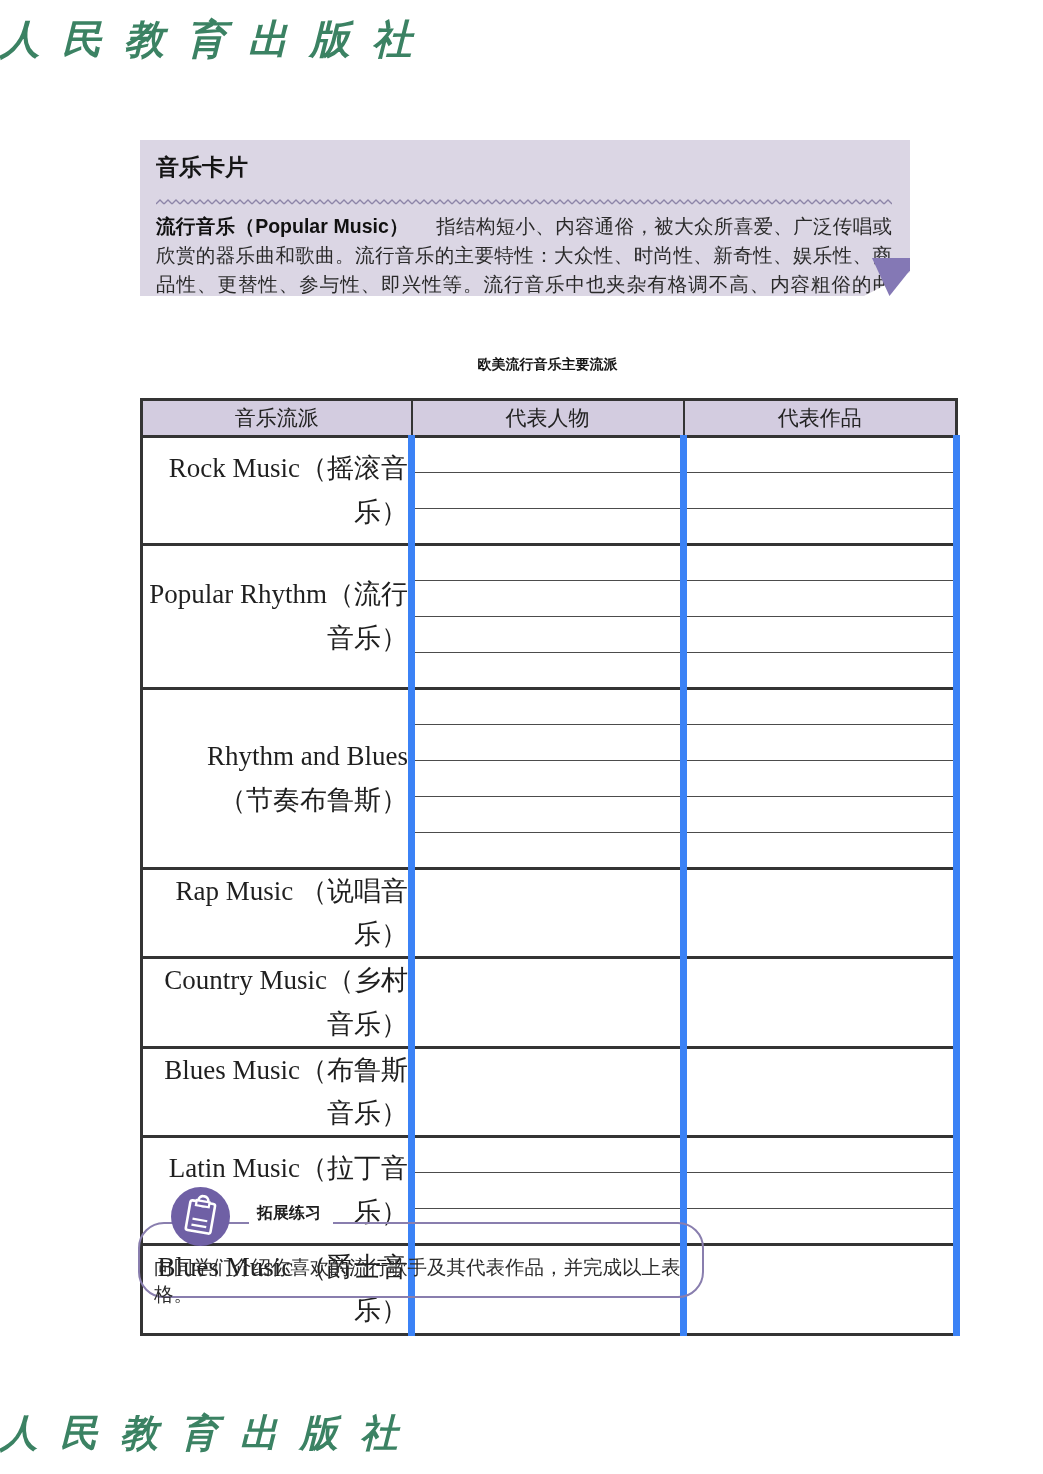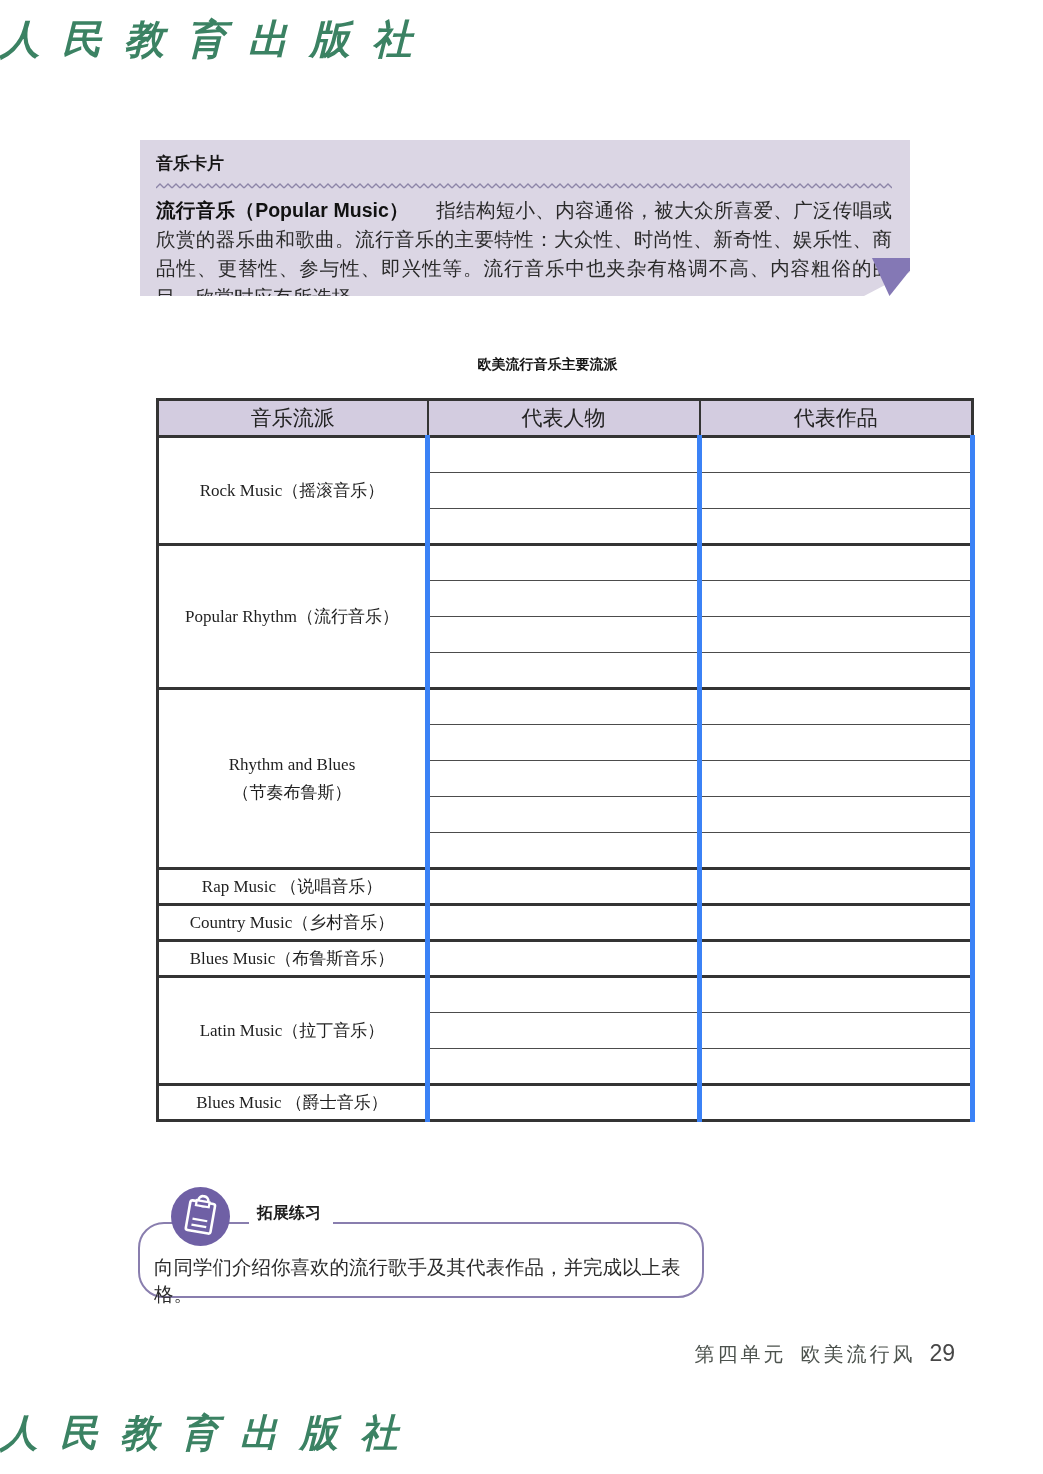--- a/index.html
+++ b/index.html
@@ -34,23 +34,23 @@
     position: absolute;
     left: 140px; top: 140px;
     width: 770px; height: 156px;
     background: #dbd6e4;
     padding: 12px 18px 0 16px;
     clip-path: polygon(0 0, 100% 0, 100% calc(100% - 24px), calc(100% - 46px) 100%, 0 100%);
   }
   .music-card-title {
     font-family: "Liberation Sans", sans-serif;
     font-weight: bold;
-    font-size: 17px;
+    font-size: 23px;
     color: #151515;
-    margin-bottom: 8px;
+    margin-bottom: 16px;
   }
   .wavy-divider { display: block; width: 100%; height: 7px; margin-bottom: 6px; }
   .music-card-body {
     font-size: 19.5px;
     line-height: 29px;
     color: #2a2a2a;
     text-align: justify;
   }
   .music-card-term {
     font-family: "Liberation Sans", sans-serif;
@@ -77,39 +77,38 @@
     font-size: 14px;
     color: #161616;
   }
   table.genre-table {
     position: absolute;
     left: 140px; top: 398px;
     width: 815px;
     border-collapse: collapse;
     table-layout: fixed;
     border: 3px solid #343434;
-    margin-left: 16px;
   }
   .genre-table th {
     height: 37px;
     background: #d3cce0;
     font-family: "Liberation Serif", serif;
     font-weight: normal;
     font-size: 21px;
     color: #232323;
     border: 2px solid #343434;
     border-bottom: 3px solid #343434;
   }
   .genre-table td {
     height: 36px;
     border-left: 2px solid #343434;
-    border-right: 5px solid #3b82f6;
-    font-size: 17px;
+    border-right: 7px solid #3b82f6;
+    font-size: 27px;
     color: #1f1f1f;
-    text-align: center;
+    text-align: right;
     vertical-align: middle;
   }
   .genre-table tr.section-start td { border-top: 3px solid #343434; }
   .genre-table tr.section-inner td { border-top: 1.5px solid #4c4c4c; }
   .genre-cell div { line-height: 1.6; }
 
   
   .exercise-box {
     position: absolute;
     left: 138px; top: 1222px;
@@ -308,19 +307,16 @@
     <g transform="rotate(10 29.5 29.5)">
       <rect x="17" y="15" width="25" height="30" rx="2" fill="#6f60a5" stroke="#ffffff" stroke-width="2.6"></rect>
       <line x1="22" y1="33" x2="37" y2="33" stroke="#ffffff" stroke-width="2.2"></line>
       <line x1="22" y1="39" x2="37" y2="39" stroke="#ffffff" stroke-width="2.2"></line>
       <rect x="24.5" y="9" width="10" height="10" rx="4.5" fill="none" stroke="#ffffff" stroke-width="2.6"></rect>
       <rect x="23" y="14" width="13" height="5" fill="#6f60a5" stroke="#ffffff" stroke-width="2.2"></rect>
     </g>
   </svg>
   <div class="exercise-title">拓展练习</div>
 
-  <div class="footer">
-    <span>第四单元</span><span class="unit-sep"></span><span>欧美流行风</span><span class="page-num">29</span>
-  </div>
 
   <div class="logo logo-bottom">人民教育出版社</div>
 
 </div>
 
 </body></html>

